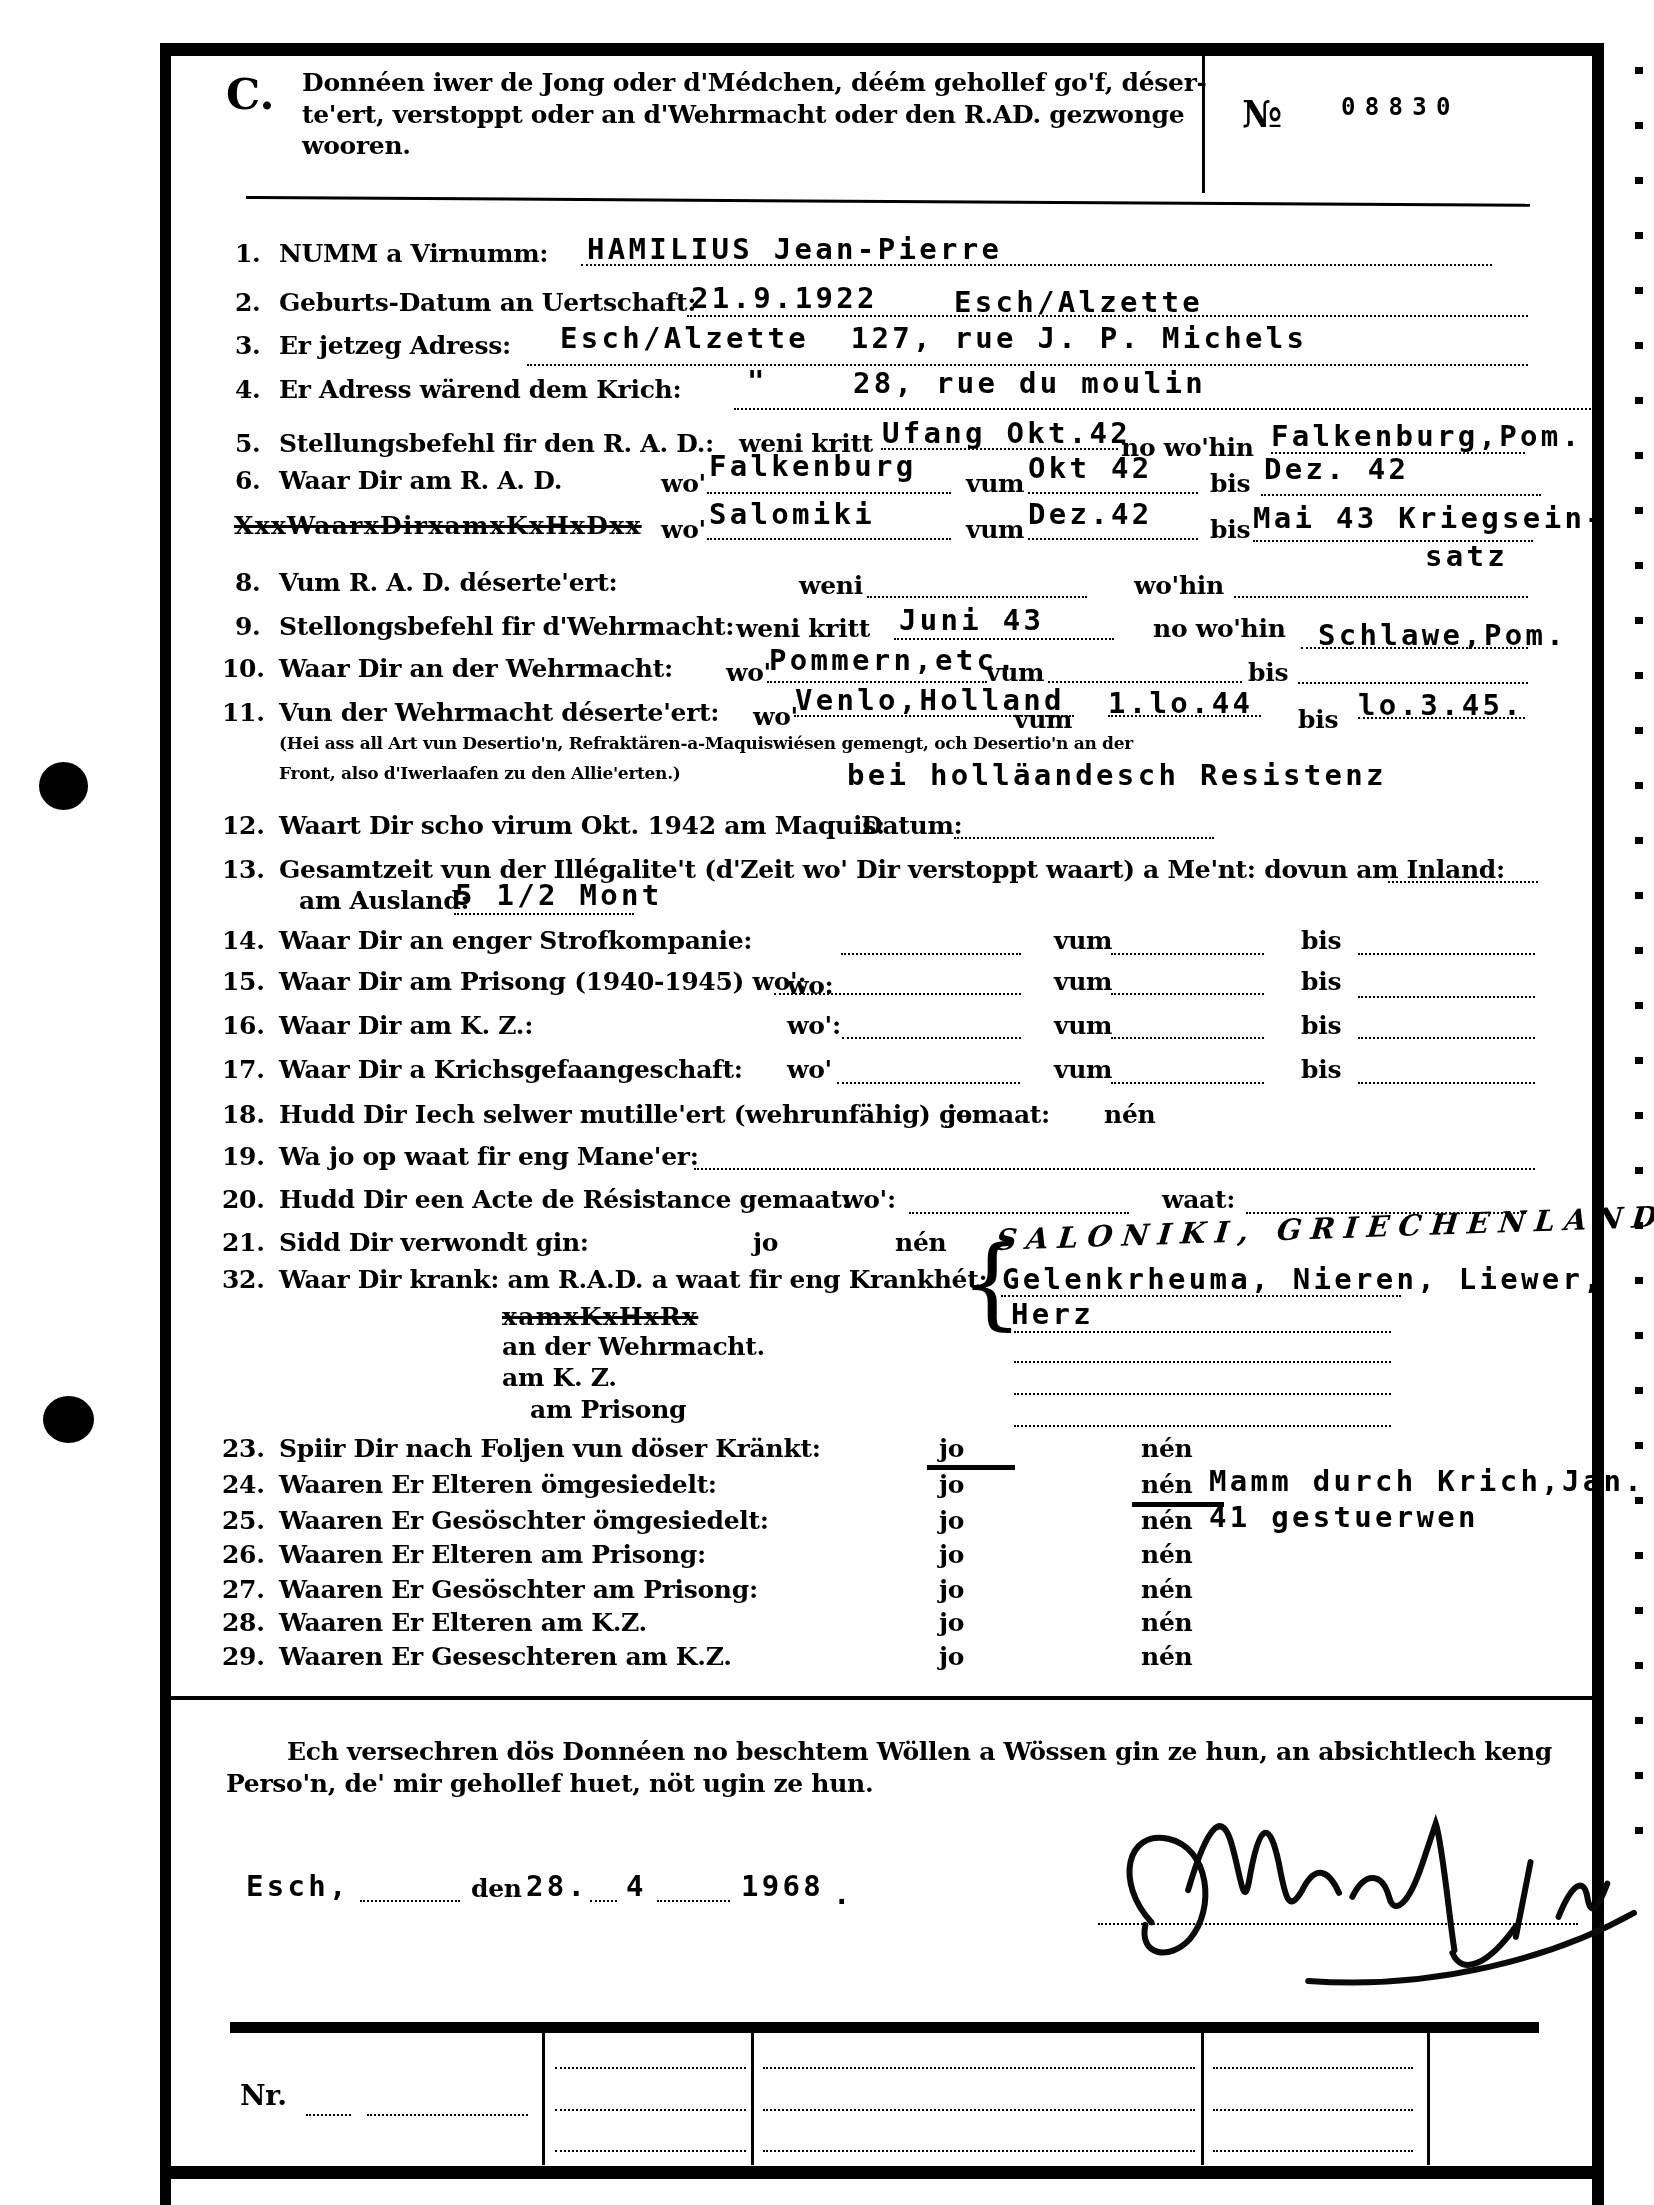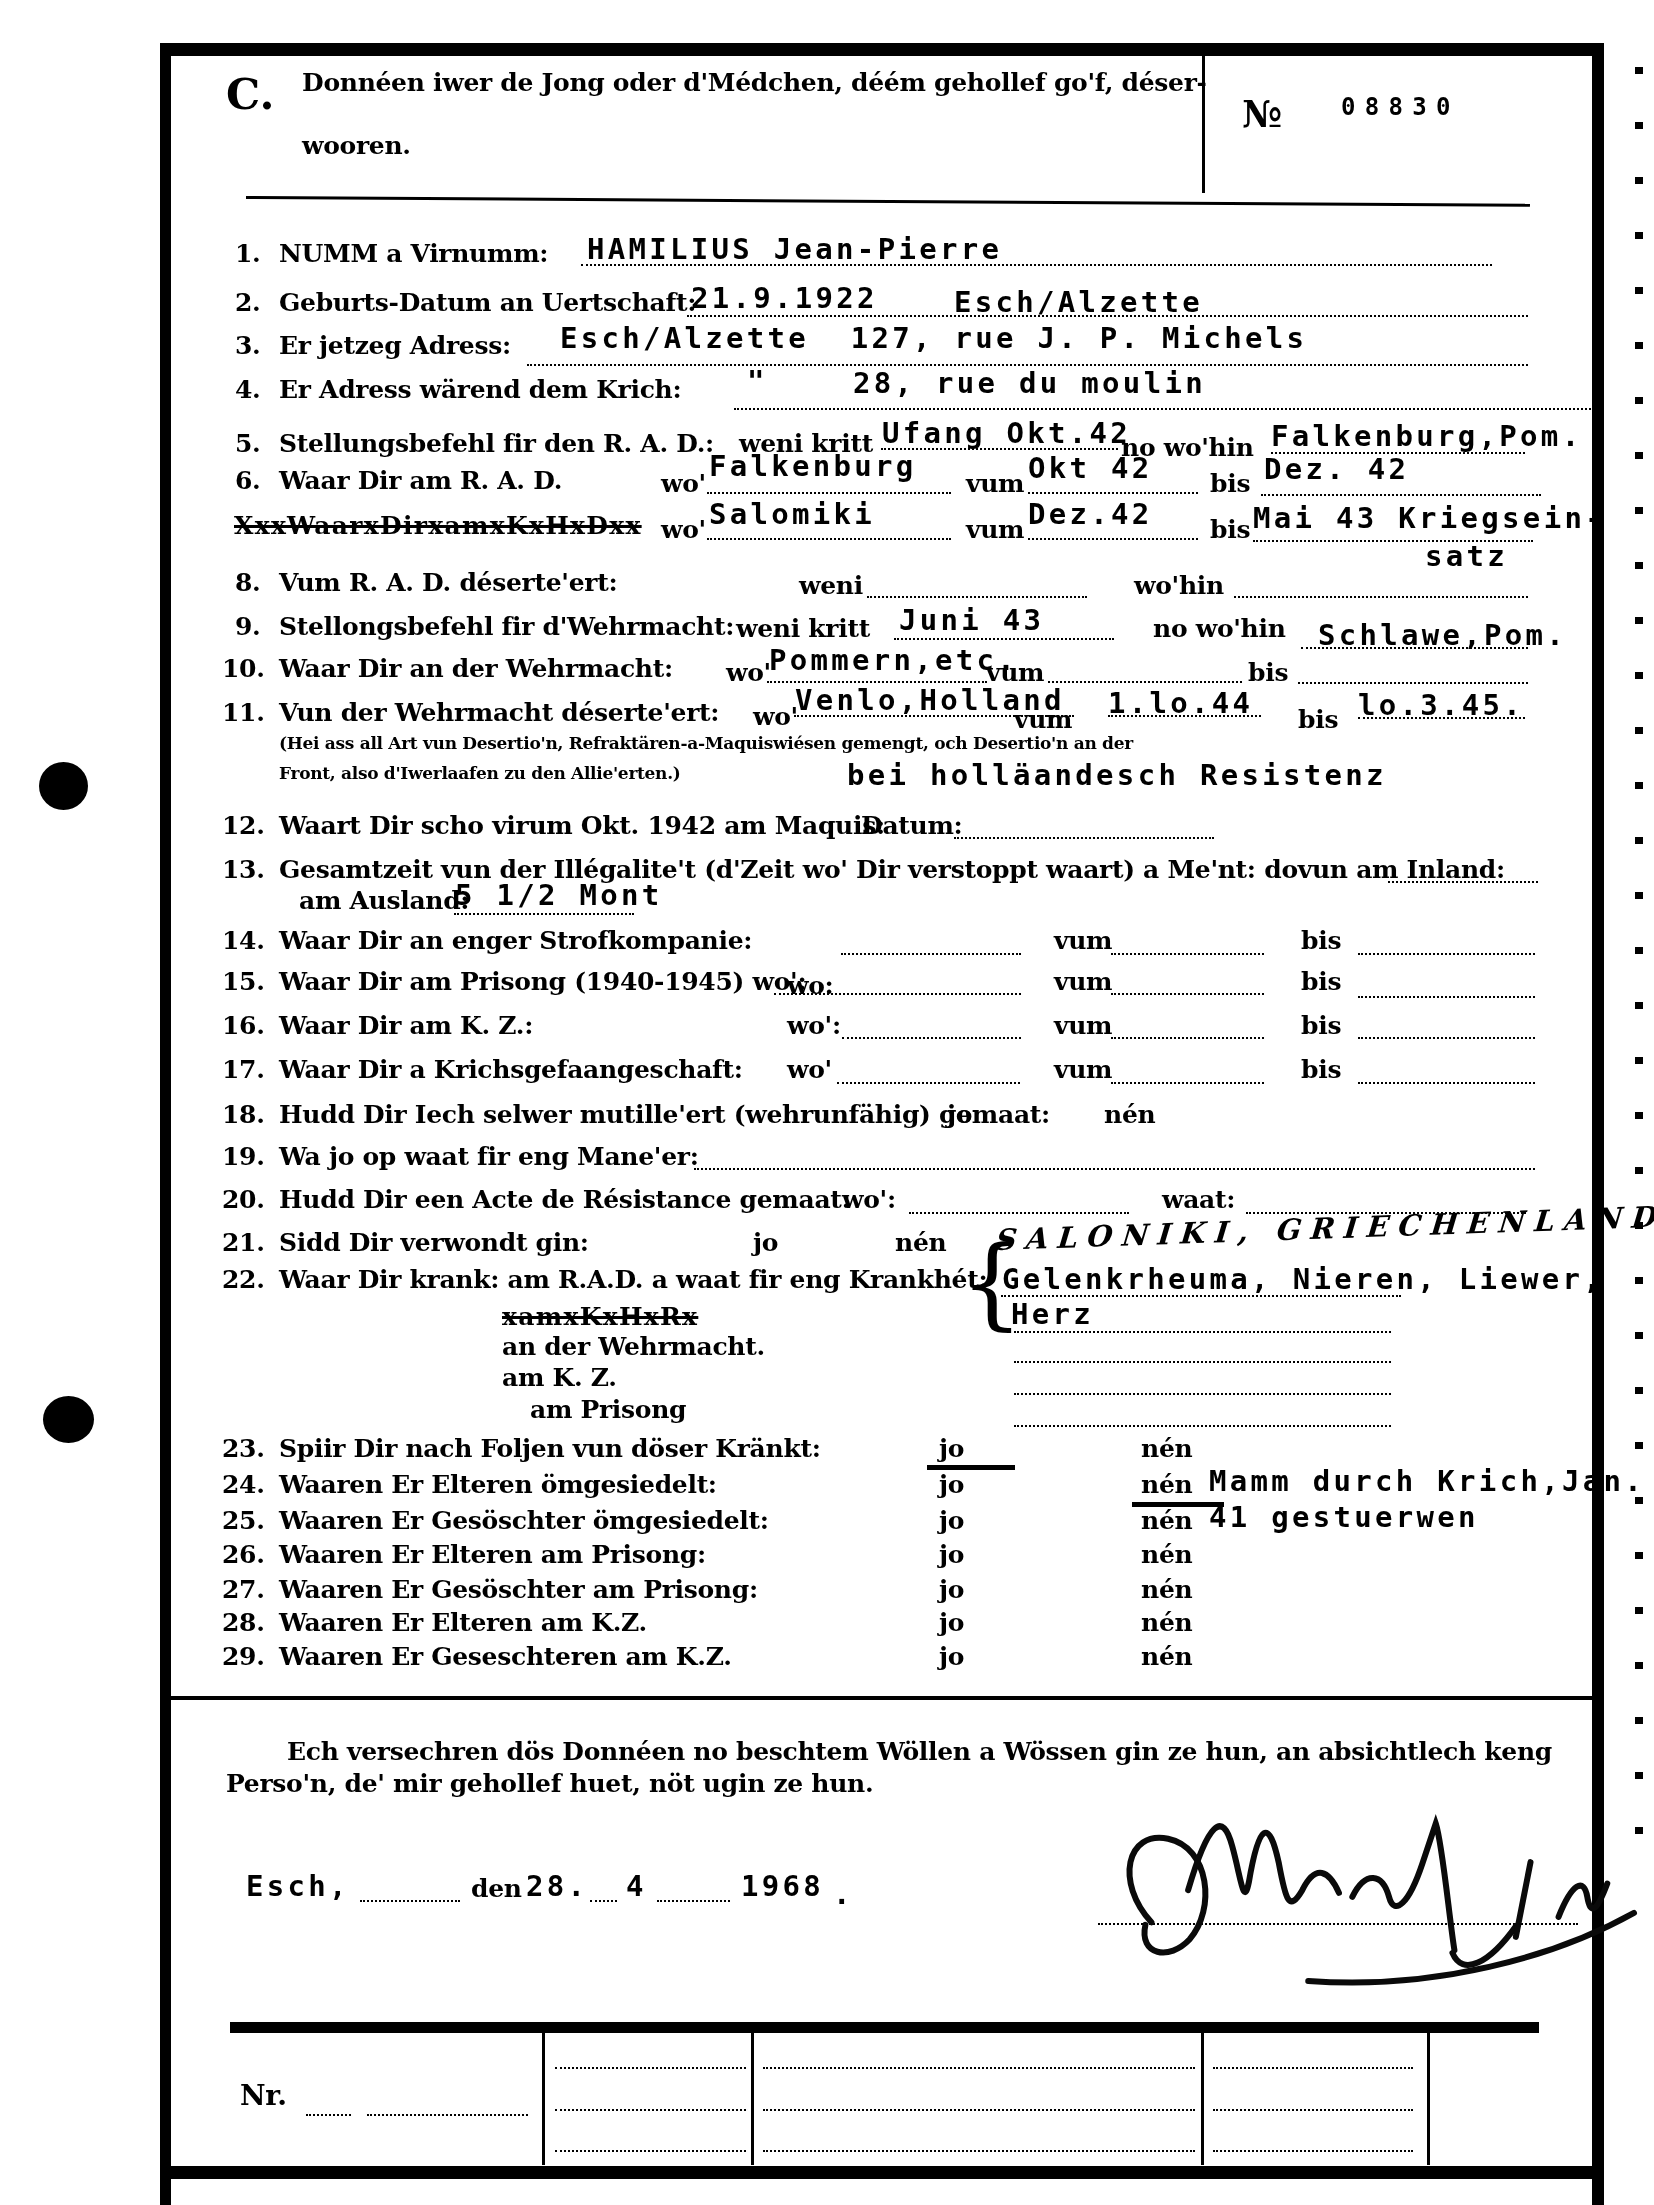--- a/index.html
+++ b/index.html
@@ -29,20 +29,21 @@
   <div class="ab bar" style="left:160px;top:43px;width:1444px;height:13.3px;"></div>
   <div class="ab bar" style="left:160px;top:43px;width:10.7px;height:2163px;"></div>
   <div class="ab bar" style="left:1592px;top:43px;width:12px;height:2163px;"></div>
   <div class="ab edge" style="left:1635px;top:67px;width:8px;height:1802px;"></div>
 
   <div class="ab hole" style="left:39px;top:762px;width:49px;height:48px;"></div>
   <div class="ab hole" style="left:43px;top:1396px;width:51px;height:47px;"></div>
 
   <div class="ab big" style="left:226px;top:69px;">C.</div>
   <div class="ab lb" style="left:302px;top:69px;">Donnéen iwer de Jong oder d'Médchen, déém gehollef go'f, déser-</div>
+  <div class="ab lb" style="left:302px;top:101px;">te'ert, verstoppt oder an d'Wehrmacht oder den R.AD. gezwonge</div>
   <div class="ab lb" style="left:302px;top:132px;">wooren.</div>
   <div class="ab bar" style="left:1202px;top:56px;width:3.3px;height:137px;"></div>
   <div class="ab nolabel" style="left:1242px;top:92px;">№</div>
   <div class="ab tp" style="left:1341px;top:95px;font-size:24px;letter-spacing:9.3px;">08830</div>
   <div class="ab bar" style="left:246px;top:196px;width:1284px;height:2.7px;transform:rotate(0.35deg);transform-origin:left;"></div>
 
   <div class="ab lb" style="left:235px;top:240px;">1.</div>
   <div class="ab lb" style="left:279px;top:240px;">NUMM a Virnumm:</div>
   <div class="ab tp" style="left:587px;top:235px;">HAMILIUS Jean-Pierre</div>
   <div class="ab dl" style="left:581px;top:264px;width:911px;"></div>
@@ -200,21 +201,21 @@
   <div class="ab dl" style="left:909px;top:1212px;width:220px;"></div>
   <div class="ab lb" style="left:1162px;top:1186px;">waat:</div>
   <div class="ab dl" style="left:1246px;top:1212px;width:280px;"></div>
 
   <div class="ab lb" style="left:222px;top:1229px;">21.</div>
   <div class="ab lb" style="left:279px;top:1229px;">Sidd Dir verwondt gin:</div>
   <div class="ab lb" style="left:753px;top:1229px;">jo</div>
   <div class="ab lb" style="left:895px;top:1229px;">nén</div>
   <div class="ab hw" style="left:996px;top:1223px;">SALONIKI, GRIECHENLAND</div>
 
-  <div class="ab lb" style="left:222px;top:1266px;">22.</div>
+  <div class="ab lb" style="left:222px;top:1266px;">32.</div>
   <div class="ab lb" style="left:279px;top:1266px;">Waar Dir krank: am R.A.D. a waat fir eng Krankhét:</div>
   <div class="ab brace" style="left:960px;top:1233px;">{</div>
   <div class="ab tp" style="left:1002px;top:1265px;">Gelenkrheuma, Nieren, Liewer,</div>
   <div class="ab dl" style="left:1001px;top:1295px;width:400px;"></div>
   <div class="ab lb strike" style="left:502px;top:1303px;letter-spacing:1.3px;">xamxKxHxRx</div>
   <div class="ab tp" style="left:1011px;top:1300px;">Herz</div>
   <div class="ab dl" style="left:1014px;top:1331px;width:377px;"></div>
   <div class="ab lb" style="left:502px;top:1333px;">an der Wehrmacht.</div>
   <div class="ab dl" style="left:1014px;top:1361px;width:377px;"></div>
   <div class="ab lb" style="left:502px;top:1364px;">am K. Z.</div>

